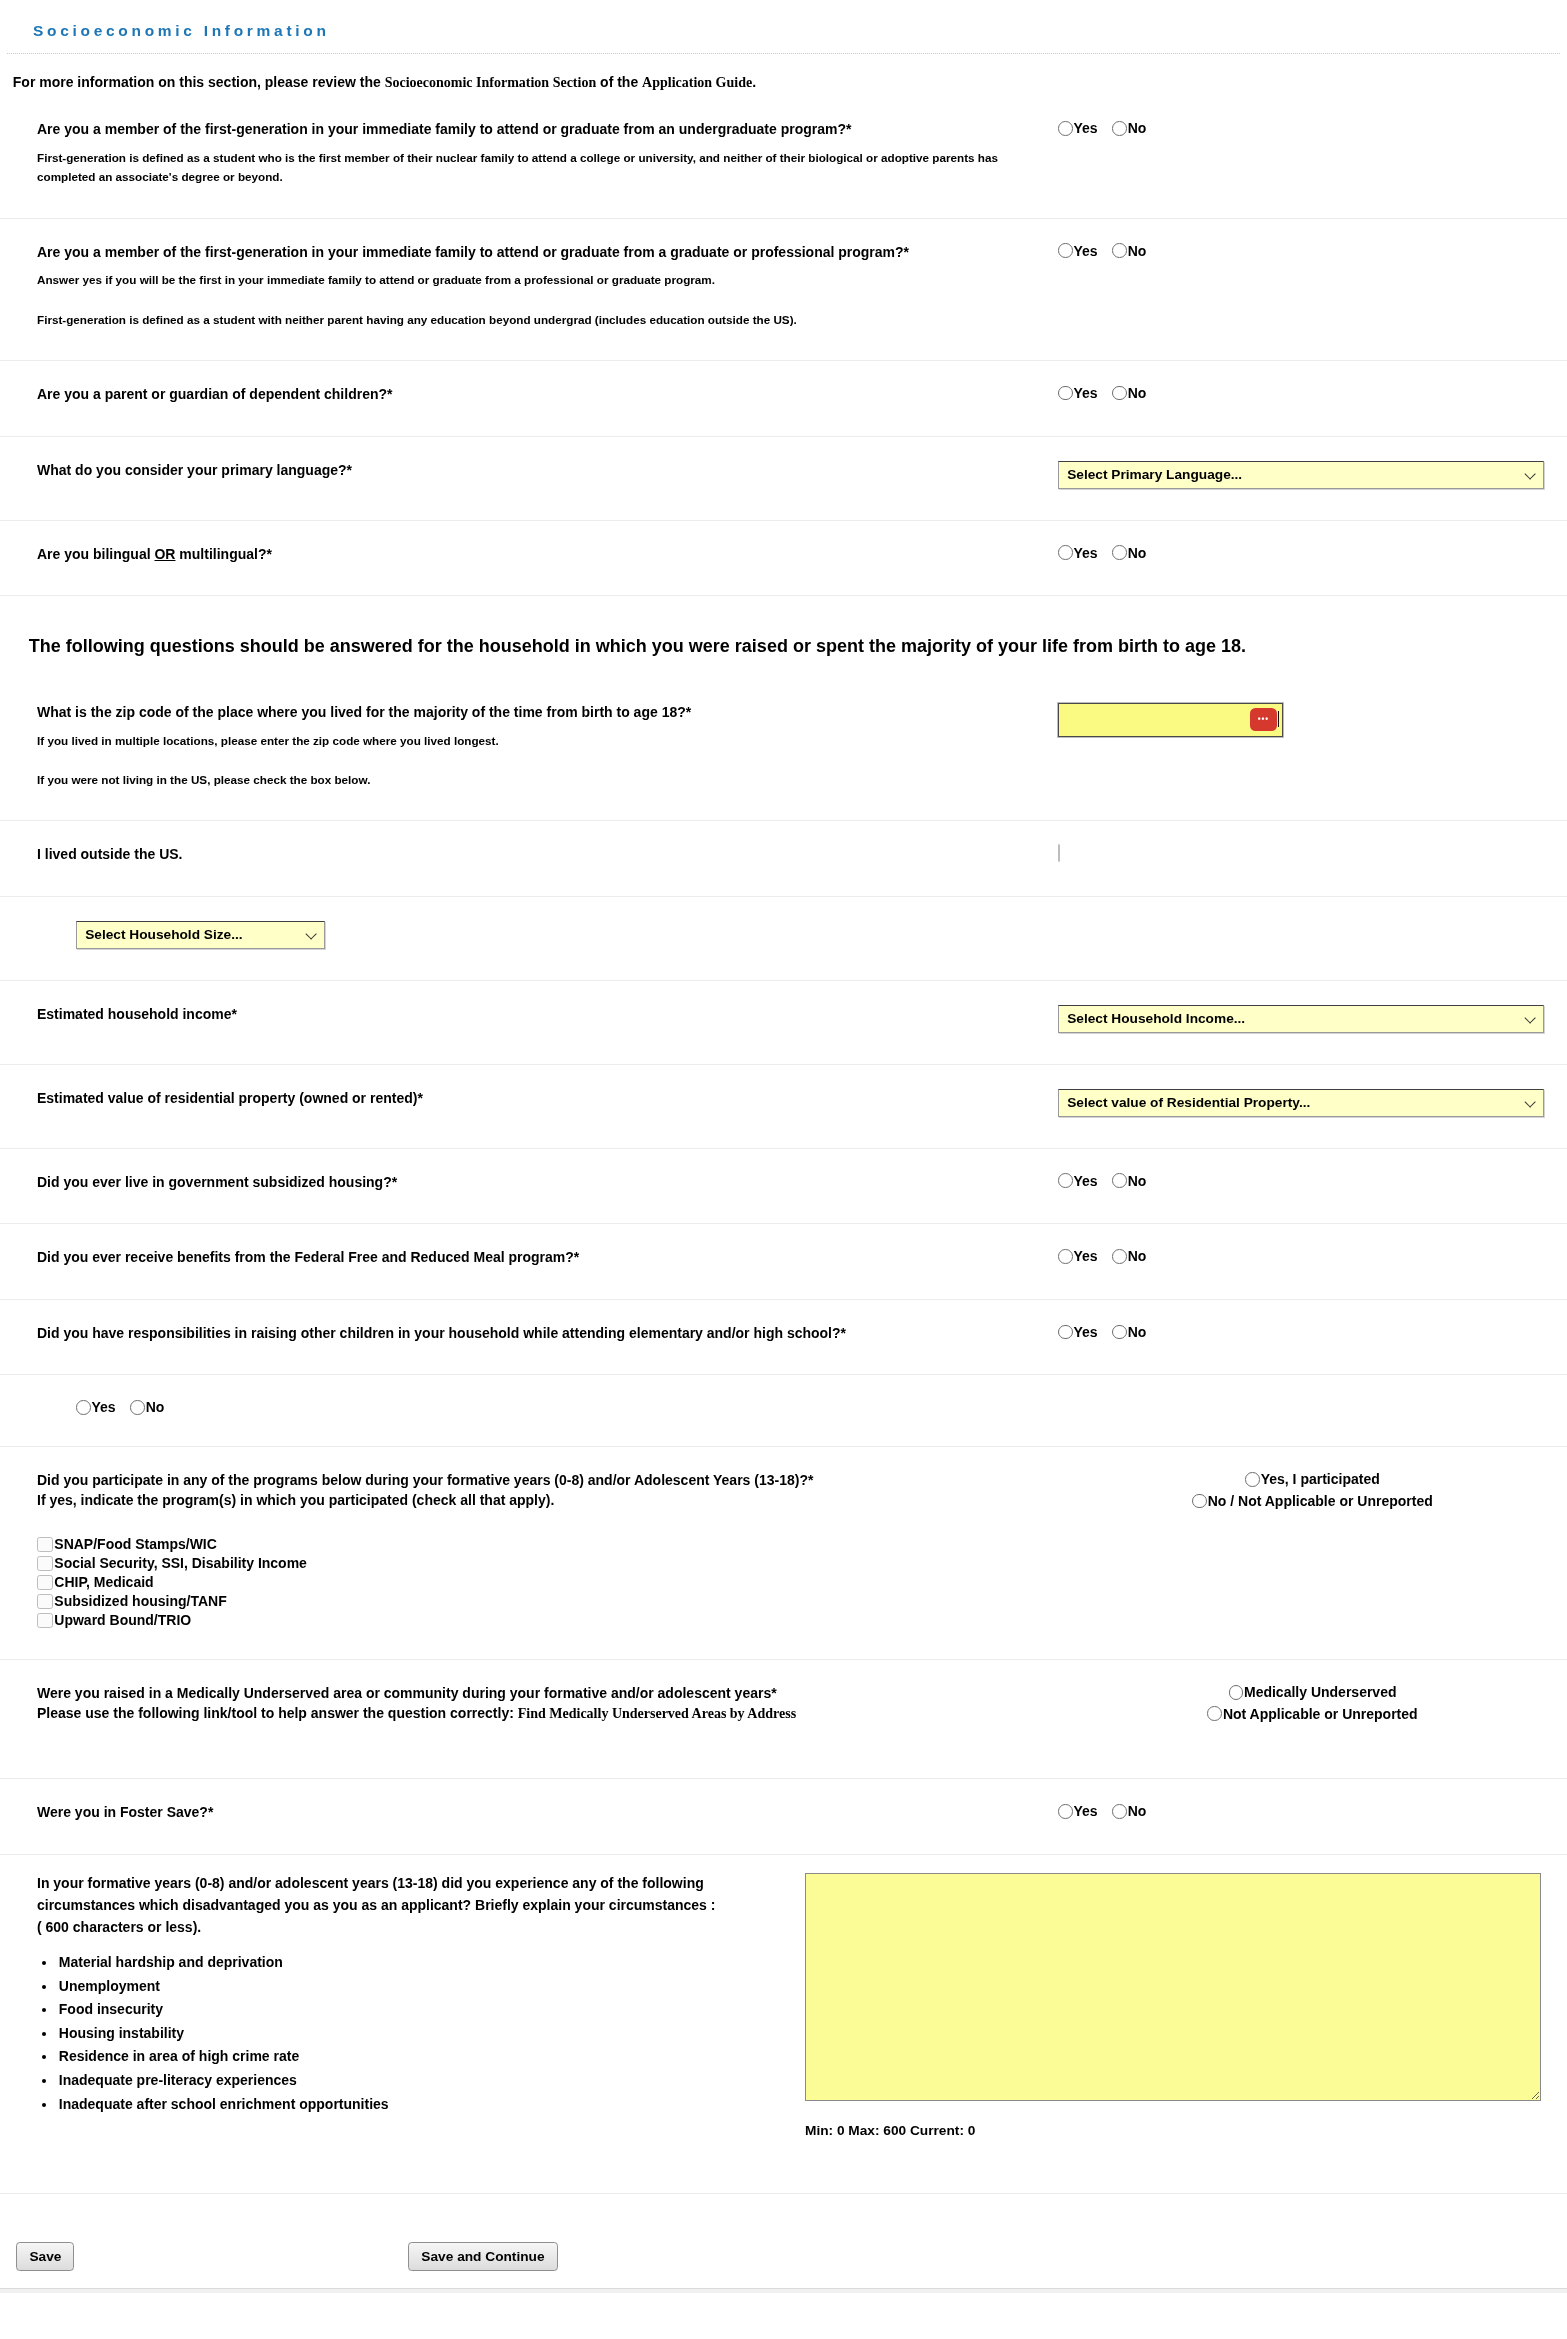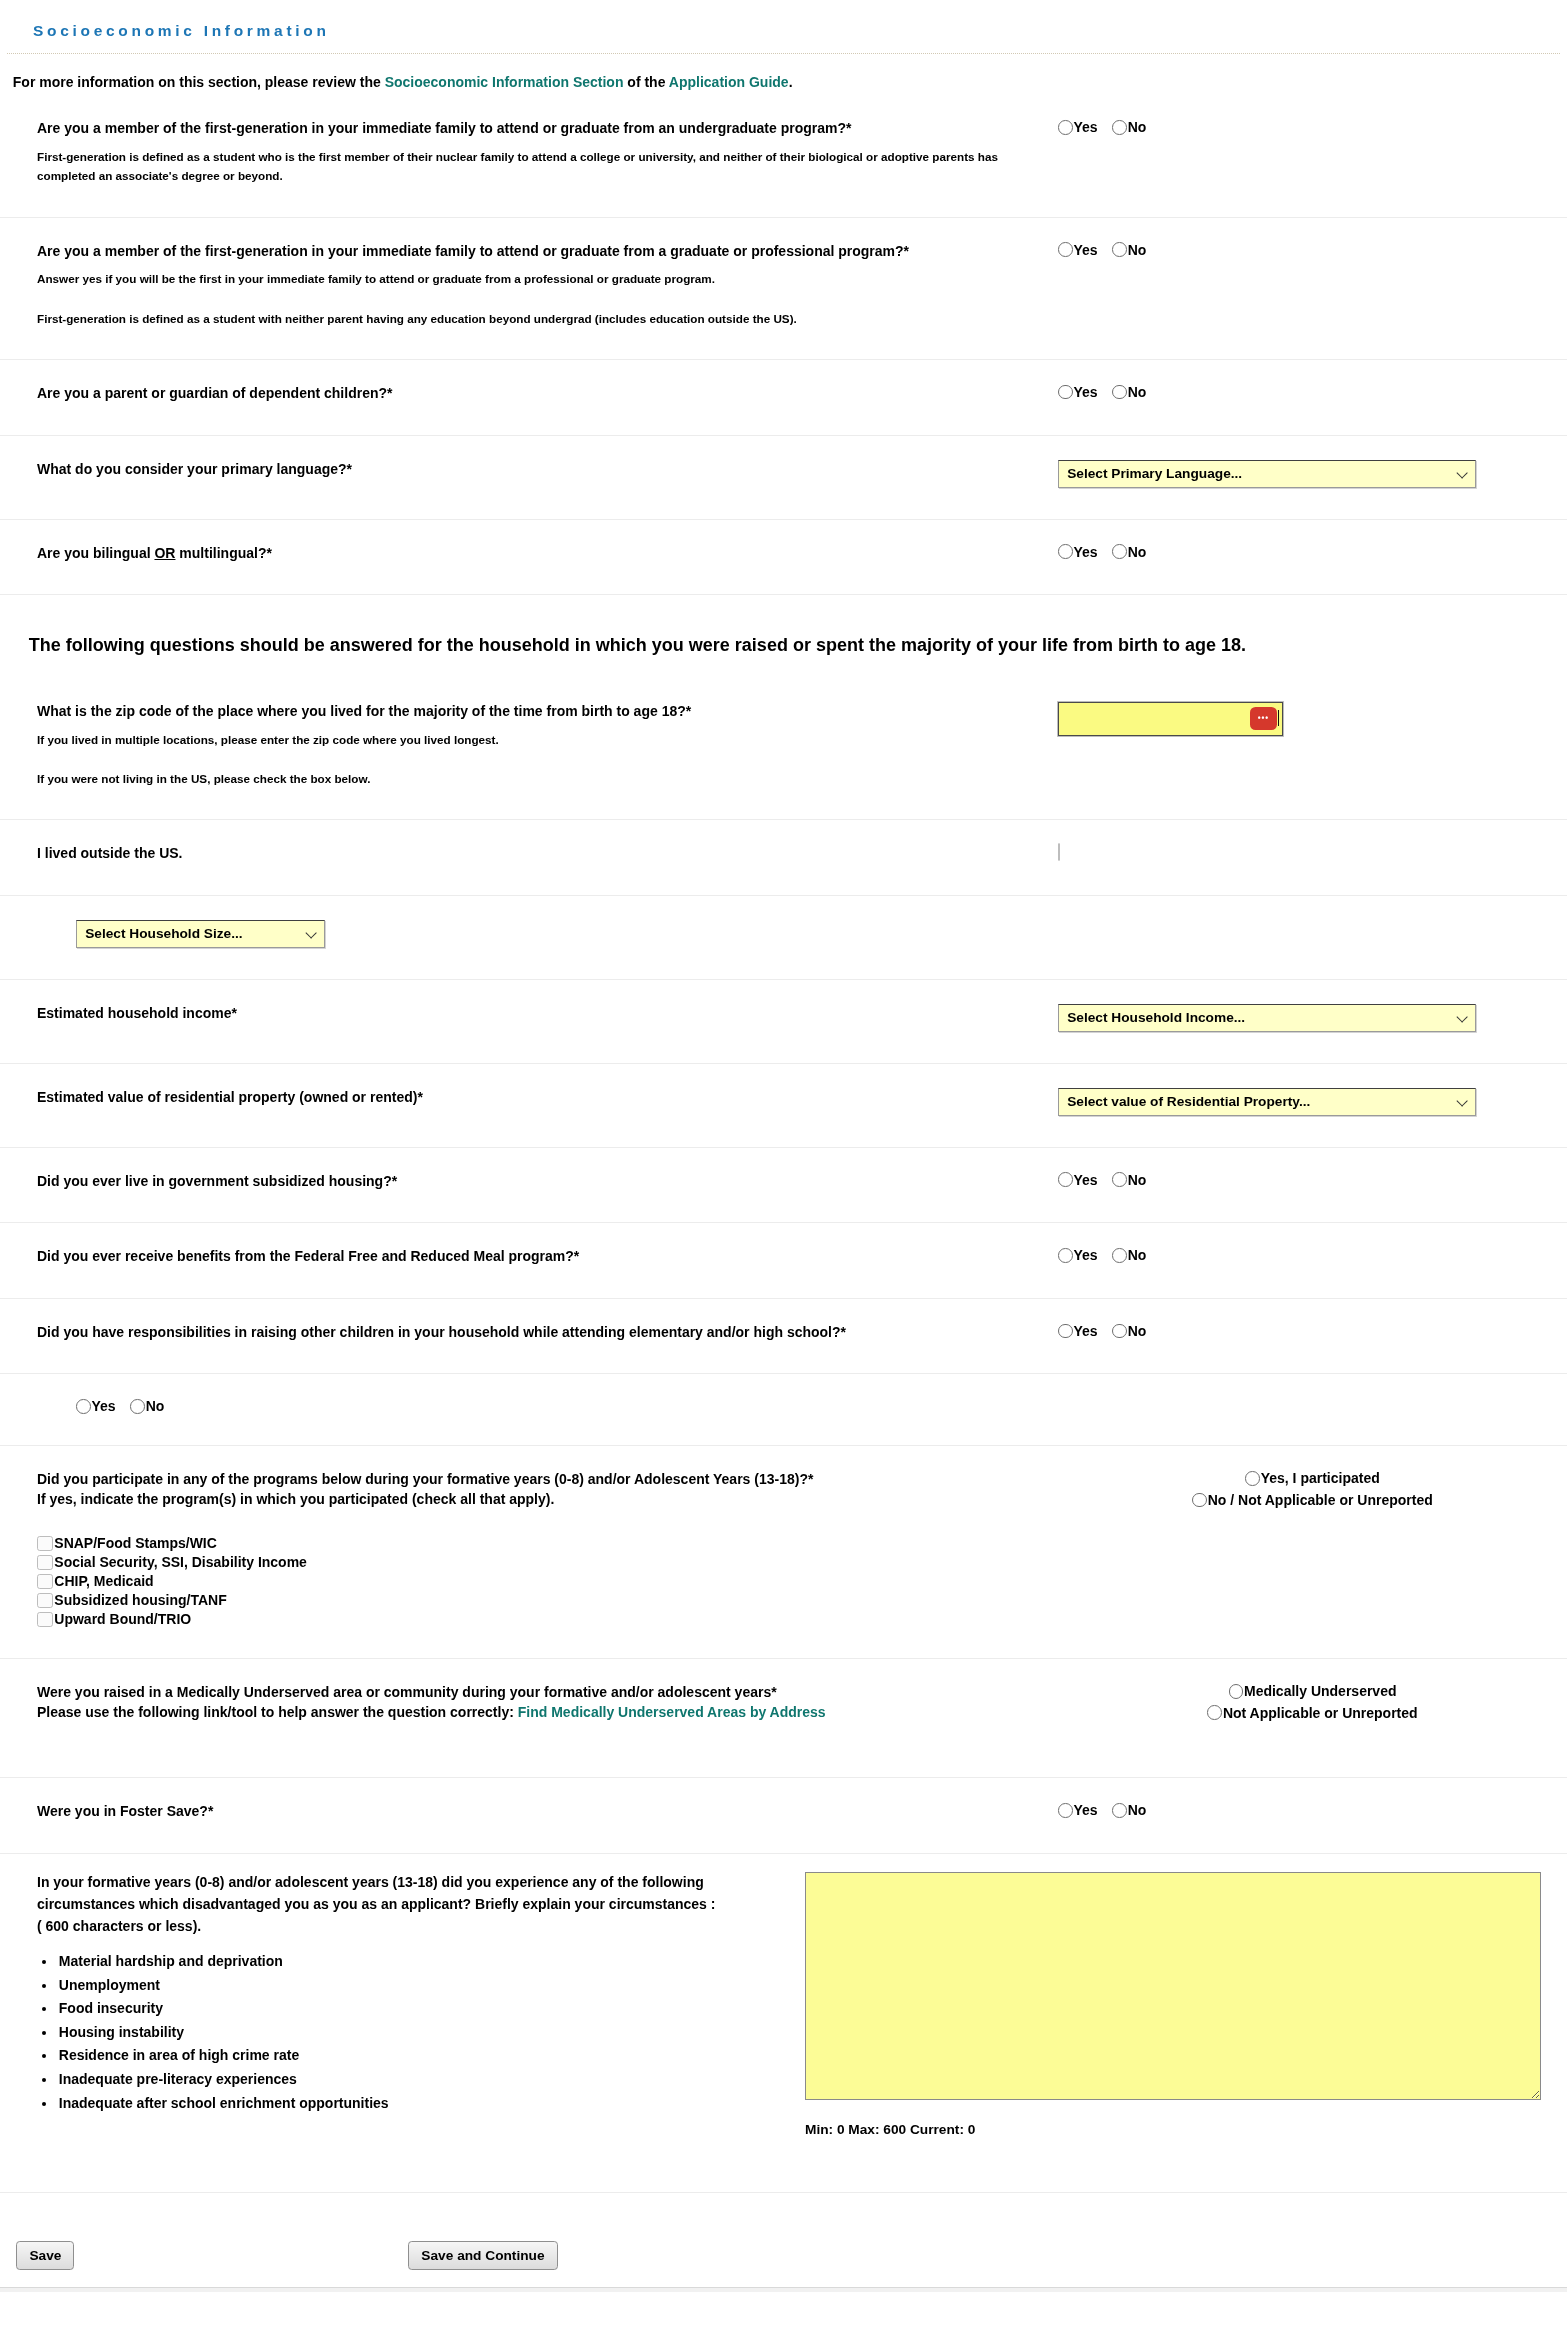--- a/index.html
+++ b/index.html
@@ -22,21 +22,21 @@
   .dotted {
     margin:12.8px 7.3px 0 7.3px;
     border-bottom:1.8px dotted #d2c9b4;
     height:0.9px;
   }
   .info-line {
     margin:20px 12.8px 5.5px 12.8px;
     font-size:14px;
     font-weight:bold;
   }
-  a.link { color:#0f766e; text-decoration:none; font-weight:bold; cursor:pointer; }
+  a.link { color:#000000; text-decoration:none; font-weight:bold; cursor:pointer;font-family:Liberation Serif, serif; }
 
   
   .qrow {
     display:flex;
     align-items:flex-start;
     padding:24px 0 31px 37px;
     border-bottom:0.9px solid #ececec;
   }
   .q { flex:0 0 982px; width:982px; }
   .q-ta { flex:0 0 731px; width:731px; }
@@ -76,21 +76,21 @@
     border:0.9px solid #9a9a9a;
     border-top:1.8px solid #404040;
     box-shadow:0.9px 0.9px 0 #cfcfcf;
     display:flex;
     align-items:center;
     padding:0 25.6px 0 8.2px;
     font-size:13.7px;
     font-weight:bold;
     cursor:pointer;
   }
-  .sel-wide { width:418px; }
+  .sel-wide { width:486px; }
   .sel-small { width:249px; }
   .chev {
     position:absolute; right:9.1px; top:8.2px;
     width:8.2px; height:8.2px;
     border-right:1.8px solid #333;
     border-bottom:1.8px solid #333;
     transform:rotate(45deg);
   }
 
   

